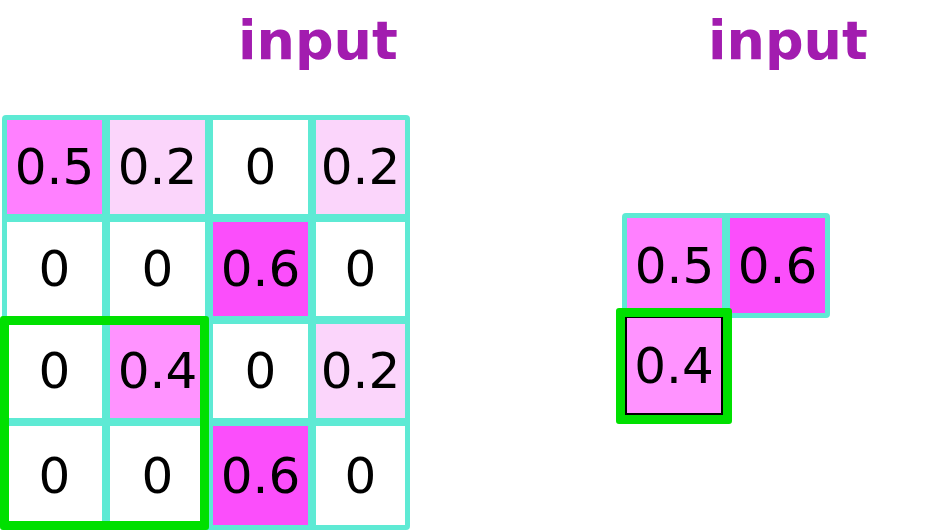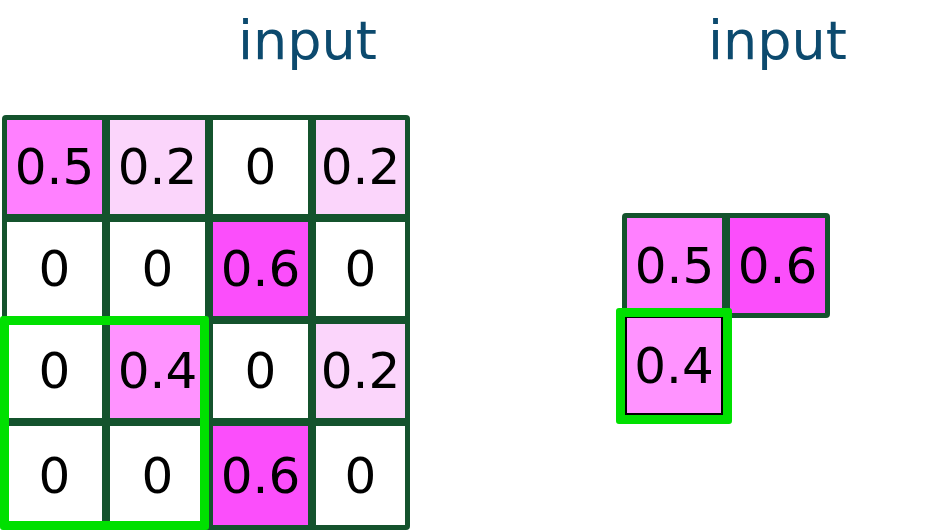--- a/index.html
+++ b/index.html
@@ -12,32 +12,32 @@
     height: 530px;
     position: relative;
     overflow: hidden;
     font-family: "DejaVu Sans", sans-serif;
   }
 
   .title {
     position: absolute;
     font-size: 54px;
     line-height: 1;
-    color: #0c4a6e;
-    font-weight: 400;
+    color: #a21caf;
+    font-weight: 700;
     white-space: nowrap;
     letter-spacing: 0px;
   }
   #title-input  { left: 238px; top: 14px; }
   #title-output { left: 708px; top: 14px; }
 
   
   .grid {
     position: absolute;
-    background: #14532d;
+    background: #5eead4;
   }
   .cell {
     position: absolute;
     box-sizing: border-box;
     display: flex;
     align-items: center;
     justify-content: flex-start;
     font-size: 50px;
     line-height: 1;
     color: #000000;

